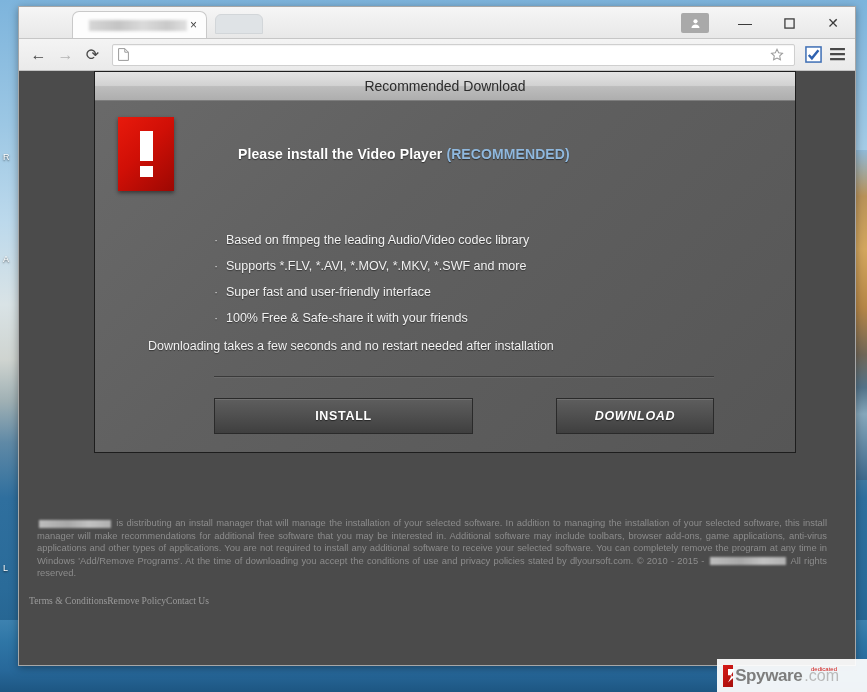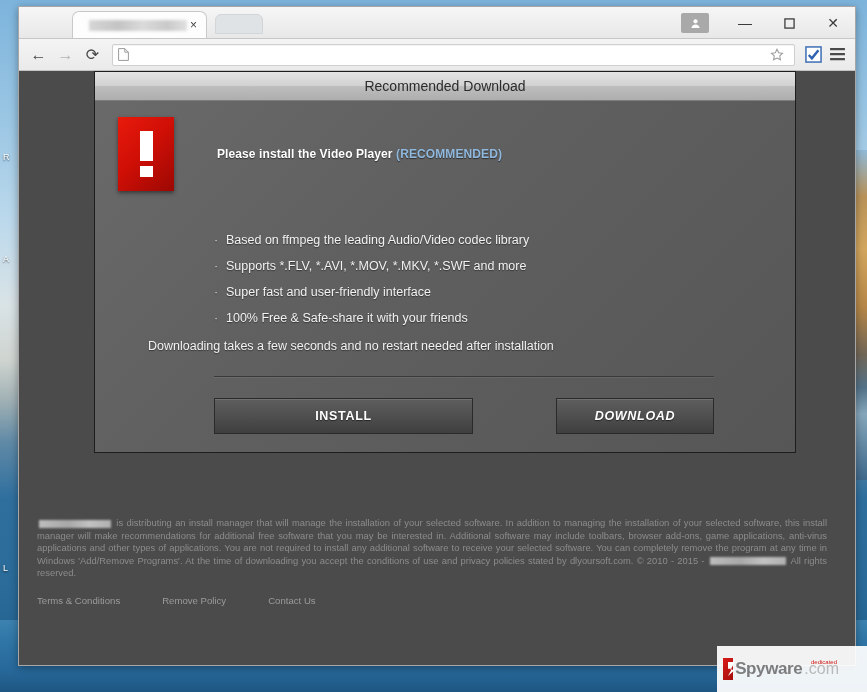--- a/index.html
+++ b/index.html
@@ -142,21 +142,21 @@
   #alert-badge {
     width:56px; height:74px;
     background:linear-gradient(135deg,#e81a0c 0%,#d00f06 45%,#9c0803 100%);
     display:flex; flex-direction:column; align-items:center;
     justify-content:center; gap:5px;
     box-shadow:0 2px 4px rgba(0,0,0,.45);
   }
   #bang-stem { width:13px; height:30px; background:#fff; }
   #bang-dot  { width:13px; height:11px; background:#fff; }
   #headline {
-    margin-left:43px; font-size:12px; font-weight:bold; color:#fff;
+    margin-left:64px; font-size:14px; font-weight:bold; color:#fff;
     text-shadow:0 1px 1px rgba(0,0,0,.5); letter-spacing:.1px;
   }
   #headline .rec { color:#8fb8de; }
 
   #features { margin:42px 0 0 119px; }
   .feat { display:flex; font-size:12.5px; color:#f2f2f2; margin-bottom:12px;
           text-shadow:0 1px 1px rgba(0,0,0,.45); }
   .feat .dash { width:12px; color:#d8d8d8; }
   #downline {
     margin:14px 0 0 53px; font-size:12.5px; color:#f2f2f2;
@@ -187,28 +187,28 @@
     font-size:9.4px; line-height:12.6px; color:#8c8c8c;
     text-align:justify;
   }
   .redact {
     display:inline-block; width:72px; height:8px; vertical-align:middle;
     background:linear-gradient(90deg,#bdbdbd,#a8a8a8 40%,#c2c2c2 70%,#b0b0b0);
     filter:blur(1.2px); margin:0 2px;
   }
   .redact.short { width:76px; }
   #footlinks {
-    position:absolute; left:18px; top:524px; display:flex; gap:42px;
-    font-size:9.6px; color:#9b9b9b;
+    position:absolute; left:10px; top:524px; display:flex; 
+    font-size:9.6px; color:#9b9b9b;font-family:Liberation Serif, serif;
   }
   #footlinks span { cursor:pointer; }
 
   
   #watermark {
-    position:absolute; right:0; bottom:0; width:150px; height:46px;
+    position:absolute; right:0; bottom:0; width:150px; height:33px;
     background:rgba(255,255,255,.93);
     display:flex; align-items:center; padding-left:6px; gap:2px;
   }
   #wm-logo {
     width:22px; height:22px;
     background:linear-gradient(135deg,#d81a18,#a50f0d);
     position:relative;
   }
   #wm-logo::after {
     content:""; position:absolute; left:5px; top:4px;

